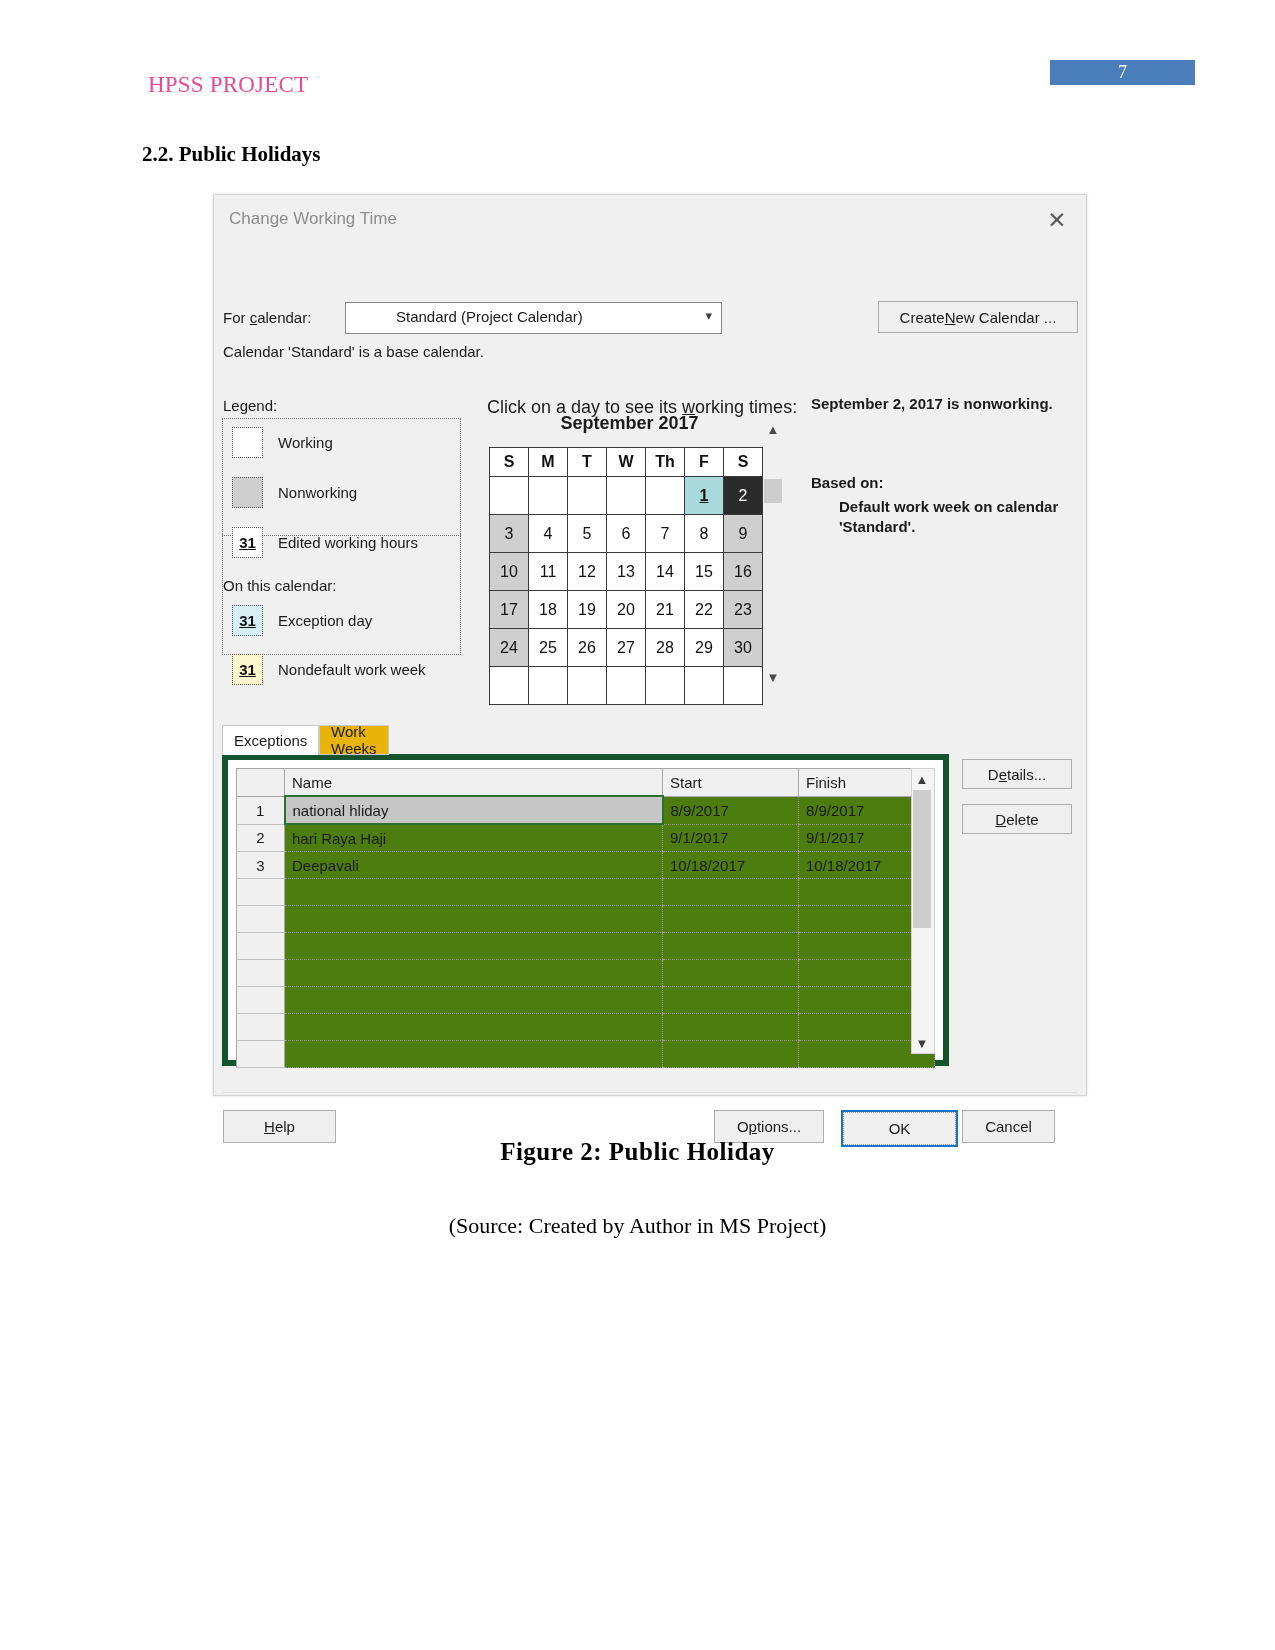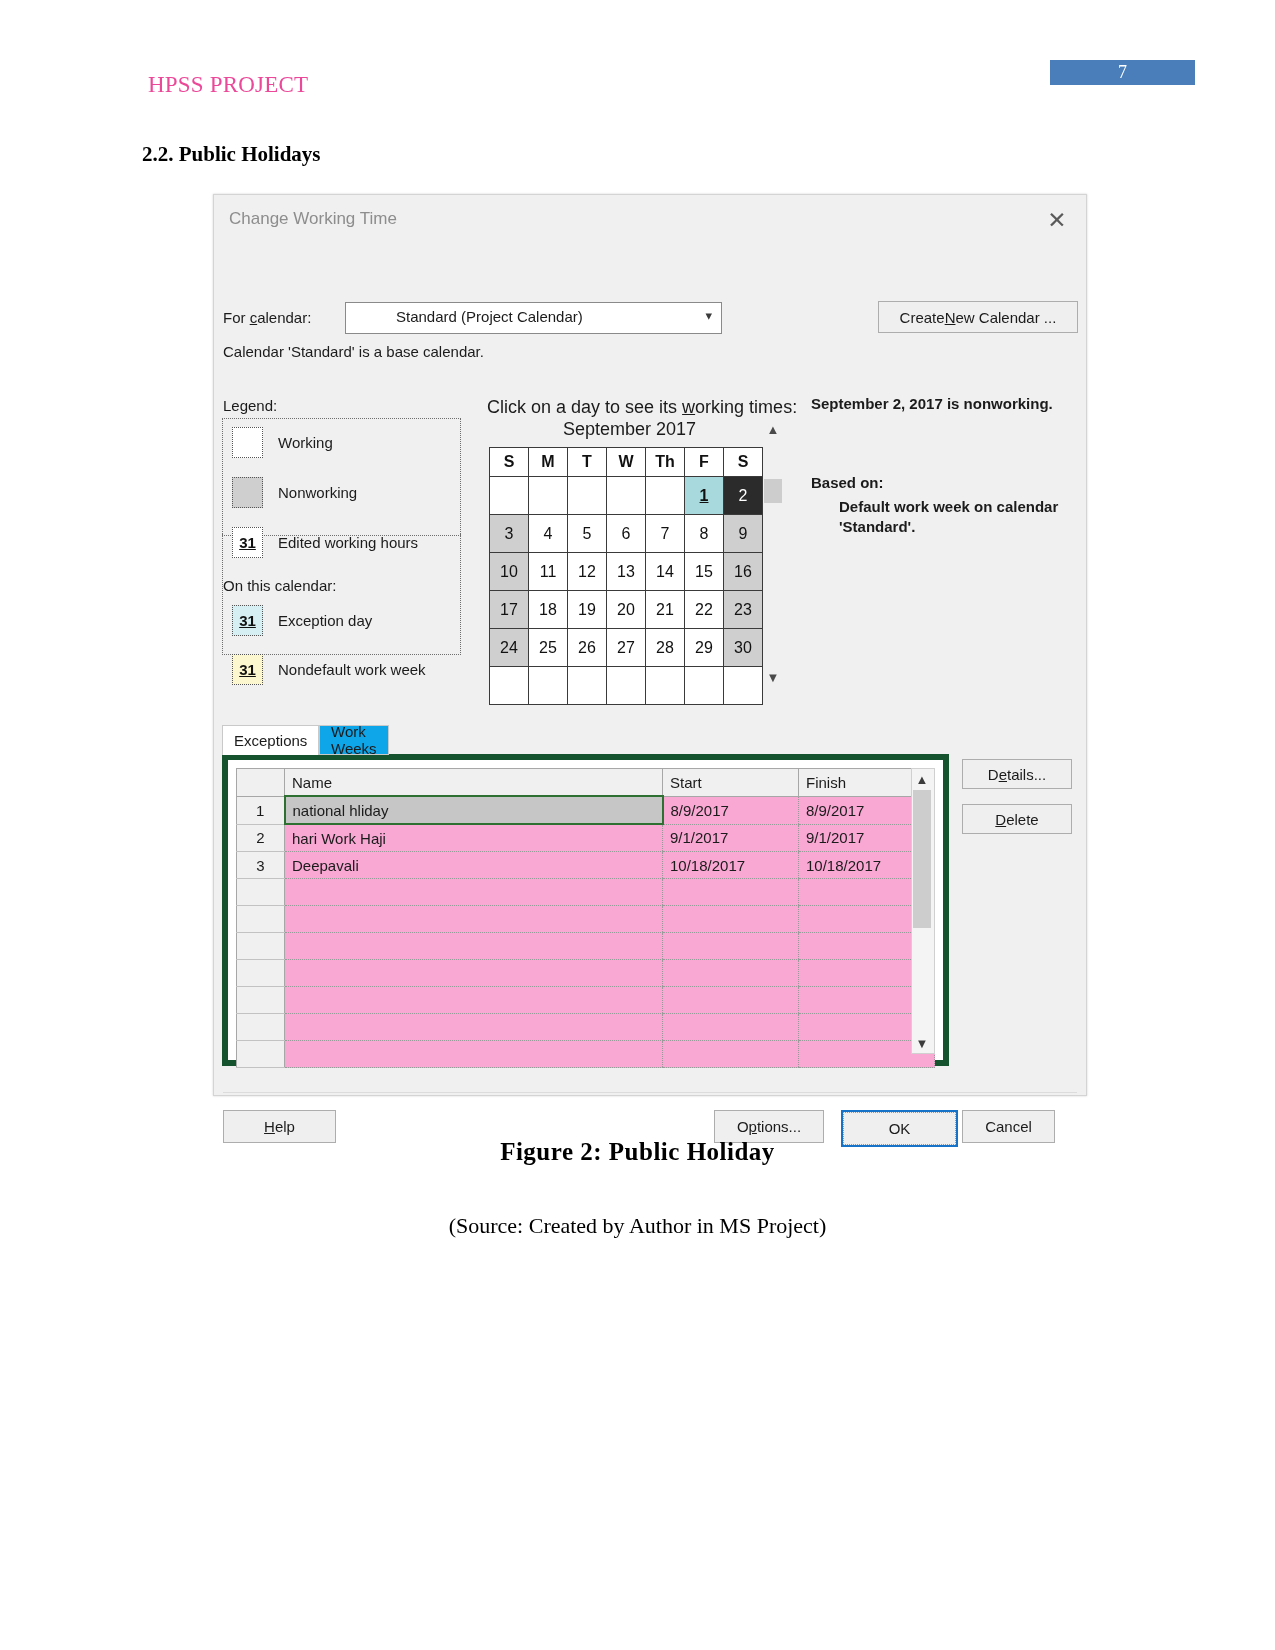--- a/index.html
+++ b/index.html
@@ -138,22 +138,22 @@
   .lbl-onthiscal {
     position:absolute; left:9px; top:330px; font-size:15px;
   }
 
   
   .lbl-click {
     position:absolute; left:273px; top:150px; font-size:18px;
   }
   .lbl-click u { text-decoration:underline; }
   .cal-month {
-    position:absolute; left:273px; top:172px; width:285px;
-    text-align:center; font-size:18px; font-weight:normal;
+    position:absolute; left:273px; top:166px; width:285px;
+    text-align:center; font-size:18px; font-weight:bold;
   }
   .cal-grid {
     position:absolute; left:275px; top:200px;
     border-collapse:collapse;
   }
   .cal-grid td, .cal-grid th {
     width:38px; height:37px;
     border:1px solid #3a3a3a;
     text-align:center;
     font-size:16px;
@@ -202,21 +202,21 @@
     display:flex; align-items:center; justify-content:center;
     font-size:15px; box-sizing:border-box;
     padding:0 11px;
   }
   .tab.active {
     left:0; background:#ffffff;
     border:1px solid #c9c9c9; border-bottom:none;
     z-index:2;
   }
   .tab.inactive {
-    left:97px; background:#0ea5e9;
+    left:97px; background:#eab308;
     border:1px solid #c9c9c9;
     z-index:1;
   }
 
   
   .ex-panel {
     position:absolute; left:8px; top:507px;
     width:715px; height:300px;
     background:#ffffff; border:6px solid #14532d;
   }
@@ -237,21 +237,21 @@
     border:1px solid #a7a7a7;
     font-weight:normal; text-align:left;
     padding:0 0 0 7px; color:#1b1b1b;
   }
   .ex-table th.idx { padding:0; }
   .ex-table td {
     height:26px;
     border-left:1px dotted #9a9a9a;
     border-bottom:1px dotted #9a9a9a;
     padding:0 0 0 7px;
-    background:#f9a8d4;
+    background:#4d7c0f;
     color:#1b1b1b;
   }
   .ex-table td.idx {
     text-align:center; padding:0;
     background:#f0f0f0;
     border-left:1px solid #a7a7a7;
     border-right:1px solid #a7a7a7;
     border-bottom:1px solid #c2c2c2;
   }
   .ex-table tr.sel td.cell-name {
@@ -486,21 +486,21 @@
         </thead>
         <tbody id="ex-body">
             <tr class="sel">
               <td class="idx">1</td>
               <td class="cell-name">national hliday</td>
               <td>8/9/2017</td>
               <td class="last">8/9/2017</td>
             </tr>
             <tr>
               <td class="idx">2</td>
-              <td class="cell-name">hari Work Haji</td>
+              <td class="cell-name">hari Raya Haji</td>
               <td>9/1/2017</td>
               <td class="last">9/1/2017</td>
             </tr>
             <tr>
               <td class="idx">3</td>
               <td class="cell-name">Deepavali</td>
               <td>10/18/2017</td>
               <td class="last">10/18/2017</td>
             </tr>
             <tr>

